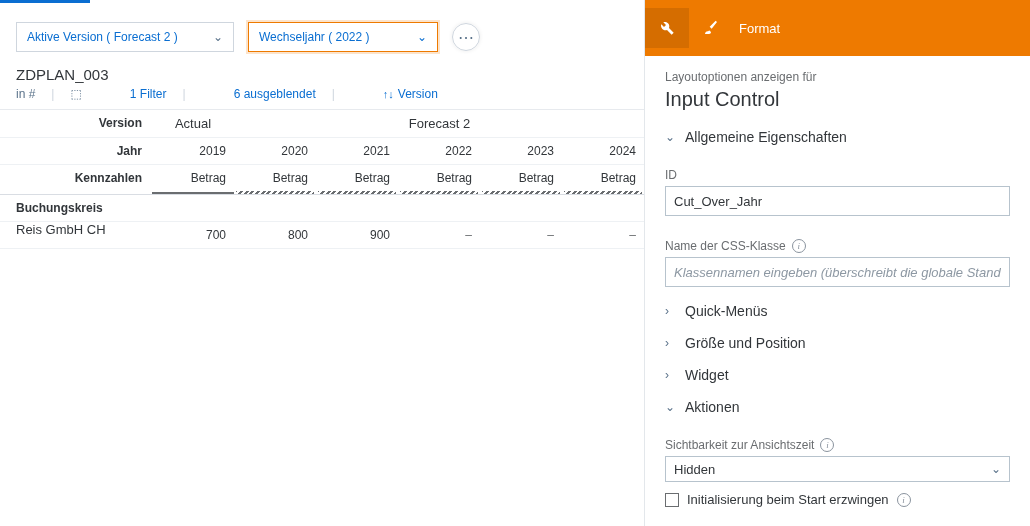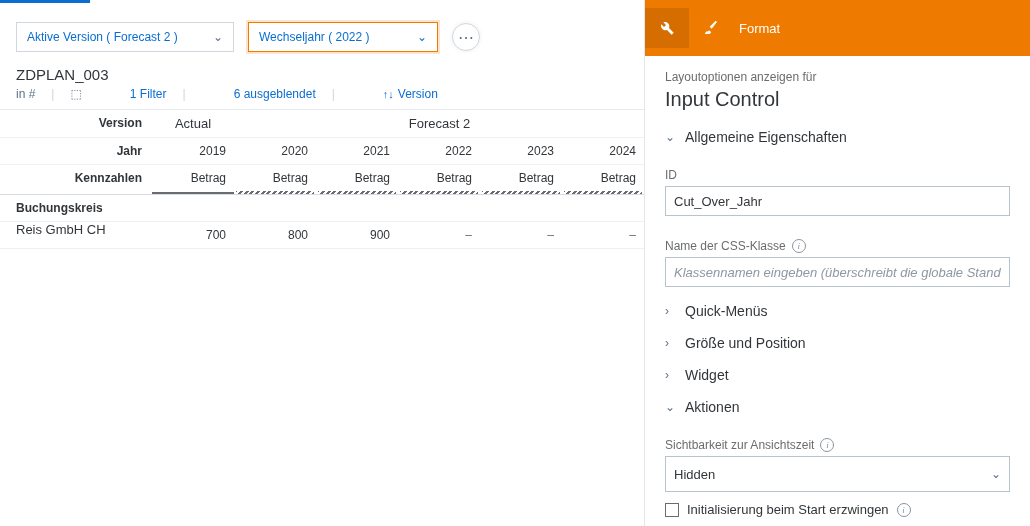--- a/index.html
+++ b/index.html
@@ -45,21 +45,21 @@
   .panel-body { padding: 14px 20px; overflow: auto; height: calc(100% - 40px); }
   .layout-for { font-size: 12px; color: #6a6d70; margin-bottom: 4px; }
   .control-title { font-size: 20px; color: #32363a; margin-bottom: 18px; }
   .section { margin-bottom: 16px; }
   .section-head { display: flex; align-items: center; gap: 8px; color: #32363a; font-size: 14px; cursor: pointer; }
   .section-head .cv { color: #5b738b; font-size: 12px; width: 12px;}
   .field-label { font-size: 12px; color: #6a6d70; margin-top: 23px; margin-bottom: 4px; display: flex; align-items: center; gap: 6px;}
   .info-icon { width: 14px; height: 14px; border: 1px solid #8a939e; border-radius: 50%; display: inline-flex; align-items: center; justify-content: center; font-size: 9px; color: #8a939e; font-style: italic; font-family: serif;}
   .text-input { width: 100%; height: 30px; border: 1px solid #b7c3cd; padding: 0 8px; font-size: 13px; color: #32363a; }
   .text-input::placeholder { color: #8d98a3; font-style: italic; }
-  .select-like { width: 100%; height: 36px; border: 1px solid #b7c3cd; padding: 0 8px; font-size: 13px; color: #32363a; display: flex; align-items: center; justify-content: space-between; cursor: pointer;}
+  .select-like { width: 100%; height: 26px; border: 1px solid #b7c3cd; padding: 0 8px; font-size: 13px; color: #32363a; display: flex; align-items: center; justify-content: space-between; cursor: pointer;}
   .select-like .chev { color: #5b738b; font-size: 12px;}
   .checkbox-row { display: flex; align-items: center; gap: 8px; margin-top: 10px; font-size: 13px;}
   .checkbox { width: 14px; height: 14px; border: 1px solid #6a6d70; cursor: pointer; }
   .svg-icon { width: 16px; height: 16px; }
 </style>
 </head>
 <body>
 
 <div class="top-blue-line"></div>
 

